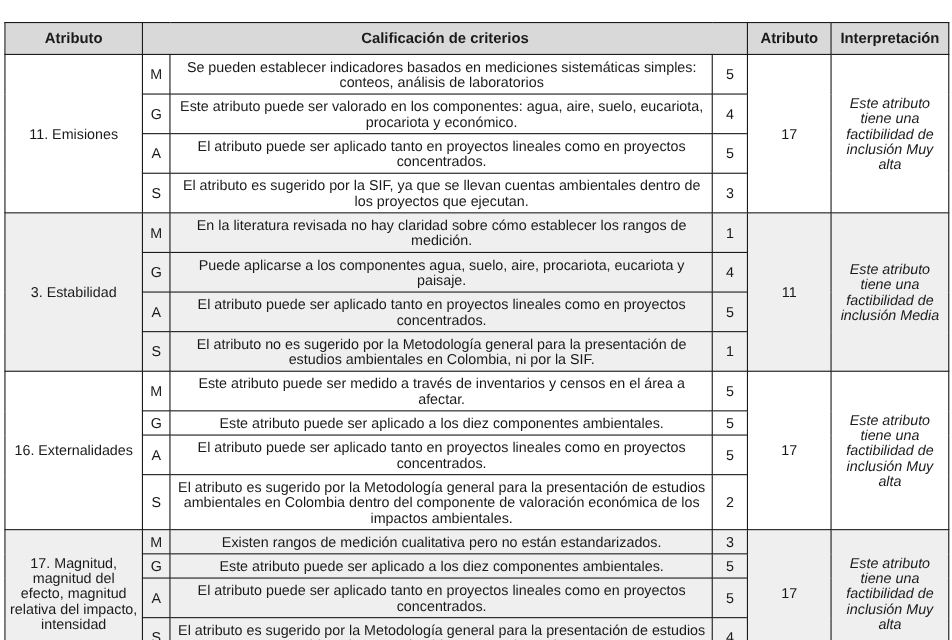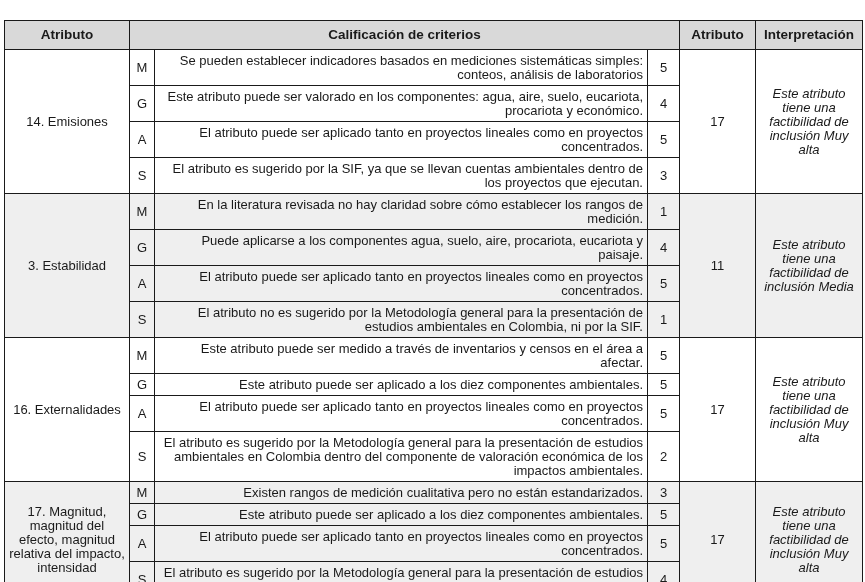--- a/index.html
+++ b/index.html
@@ -2,21 +2,21 @@
 <html><head>
   <meta charset="utf-8">
   <style>
     html, body { margin: 0; padding: 0; background: #ffffff; }
     body { width: 865px; height: 582px; overflow: hidden; position: relative; font-family: "Liberation Sans", "DejaVu Sans", sans-serif; color: #1a1a1a; }
     table.crit { position: absolute; left: 4px; top: 20px; border-collapse: collapse; table-layout: fixed; width: 858px; font-size: 13px; line-height: 14px; }
     table.crit td, table.crit th { border: 1px solid #1a1a1a; padding: 0; vertical-align: middle; }
     table.crit th { background: #d9d9d9; font-weight: bold; font-size: 13.5px; height: 28px; text-align: center; }
     .c-attr { text-align: center; padding: 0 4px !important; }
     .c-letter { text-align: center; }
-    .c-text { text-align: right; padding: 1px 4px 1px 5px !important; }
+    .c-text { text-align: center; padding: 1px 4px 1px 5px !important; }
     .c-score { text-align: center; }
     .c-result { text-align: center; }
     .c-interp { text-align: center; padding: 0 6px !important; font-style: italic; }
     tr.grp-shaded td { background: #efefef; }
     tr.grp-white td { background: #ffffff; }
     .footer-mark { position: absolute; right: 8px; top: 574px; font-size: 9px; color: #888; letter-spacing: 6px; }
   </style>
 </head>
 <body>
 
@@ -32,21 +32,21 @@
   <thead>
     <tr>
       <th>Atributo</th>
       <th colspan="3">Calificación de criterios</th>
       <th>Atributo</th>
       <th>Interpretación</th>
     </tr>
   </thead>
   <tbody id="tbody">
       <tr class="grp-white" style="height: 36px;">
-        <td rowspan="4" class="c-attr">14. Emisiones</td>
+        <td rowspan="4" class="c-attr">11. Emisiones</td>
         <td class="c-letter">M</td>
         <td class="c-text">Se pueden establecer indicadores basados en mediciones sistemáticas simples: conteos, análisis de laboratorios</td>
         <td class="c-score">5</td>
         <td rowspan="4" class="c-result">17</td>
         <td rowspan="4" class="c-interp">Este atributo tiene una factibilidad de inclusión Muy alta</td>
       </tr>
       <tr class="grp-white" style="height: 36px;">
         <td class="c-letter">G</td>
         <td class="c-text">Este atributo puede ser valorado en los componentes: agua, aire, suelo, eucariota, procariota y económico.</td>
         <td class="c-score">4</td>

